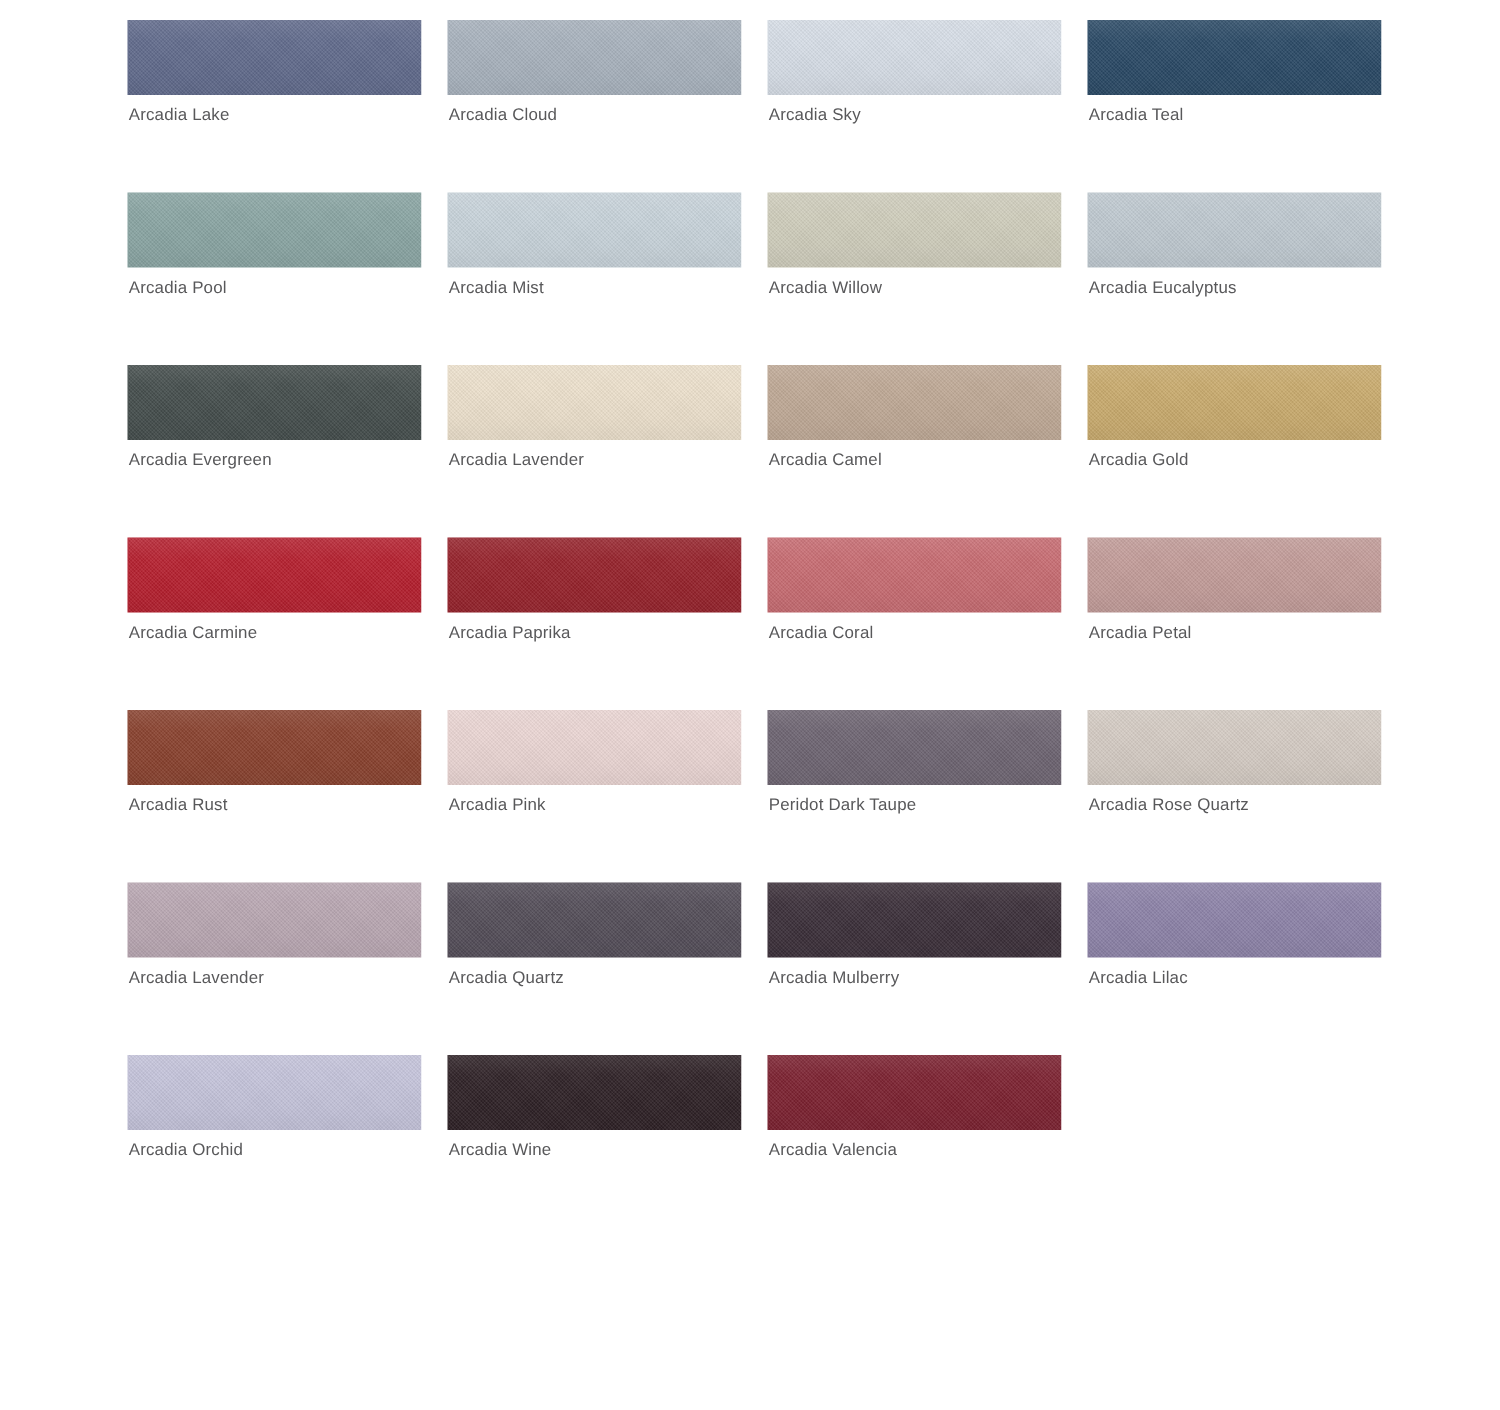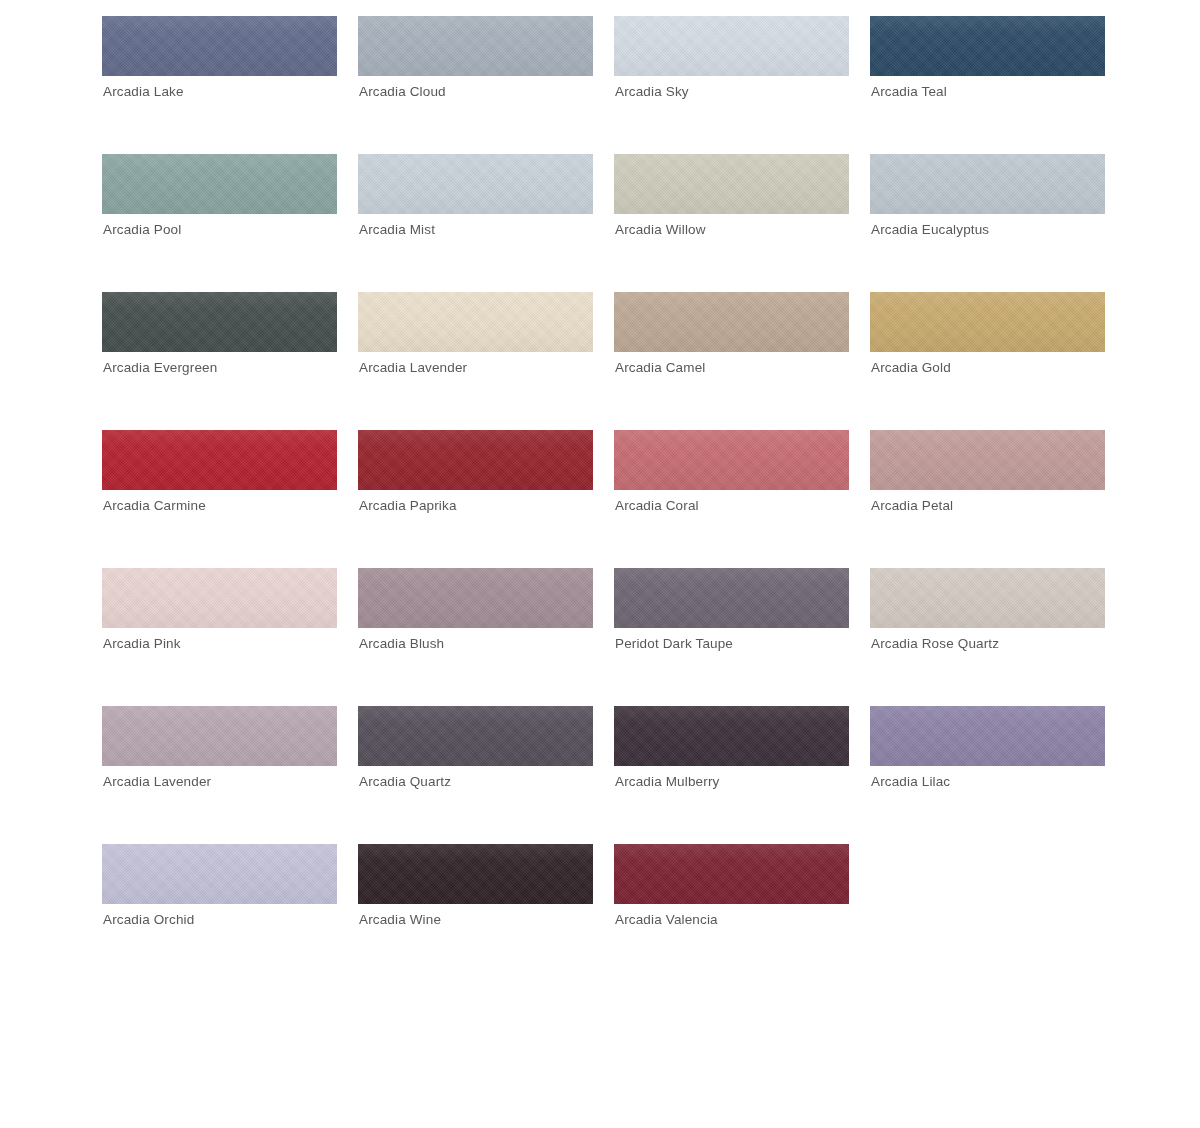--- a/index.html
+++ b/index.html
@@ -148,28 +148,28 @@
       </div>
       <div class="swatch-cell">
         <div class="swatch-chip" style="background-color: rgb(199, 108, 114);"></div>
         <div class="swatch-label">Arcadia Coral</div>
       </div>
       <div class="swatch-cell">
         <div class="swatch-chip" style="background-color: rgb(194, 156, 153);"></div>
         <div class="swatch-label">Arcadia Petal</div>
       </div>
       <div class="swatch-cell">
+        <div class="swatch-chip" style="background-color: rgb(137, 66, 47);"></div>
+        <div class="swatch-label">Arcadia Rust</div>
+      </div>
+      <div class="swatch-cell">
         <div class="swatch-chip" style="background-color: rgb(234, 213, 211);"></div>
         <div class="swatch-label">Arcadia Pink</div>
       </div>
       <div class="swatch-cell">
-        <div class="swatch-chip" style="background-color: rgb(163, 142, 151);"></div>
-        <div class="swatch-label">Arcadia Blush</div>
-      </div>
-      <div class="swatch-cell">
         <div class="swatch-chip" style="background-color: rgb(110, 101, 114);"></div>
         <div class="swatch-label">Peridot Dark Taupe</div>
       </div>
       <div class="swatch-cell">
         <div class="swatch-chip" style="background-color: rgb(212, 203, 195);"></div>
         <div class="swatch-label">Arcadia Rose Quartz</div>
       </div>
       <div class="swatch-cell">
         <div class="swatch-chip" style="background-color: rgb(185, 167, 178);"></div>
         <div class="swatch-label">Arcadia Lavender</div>

